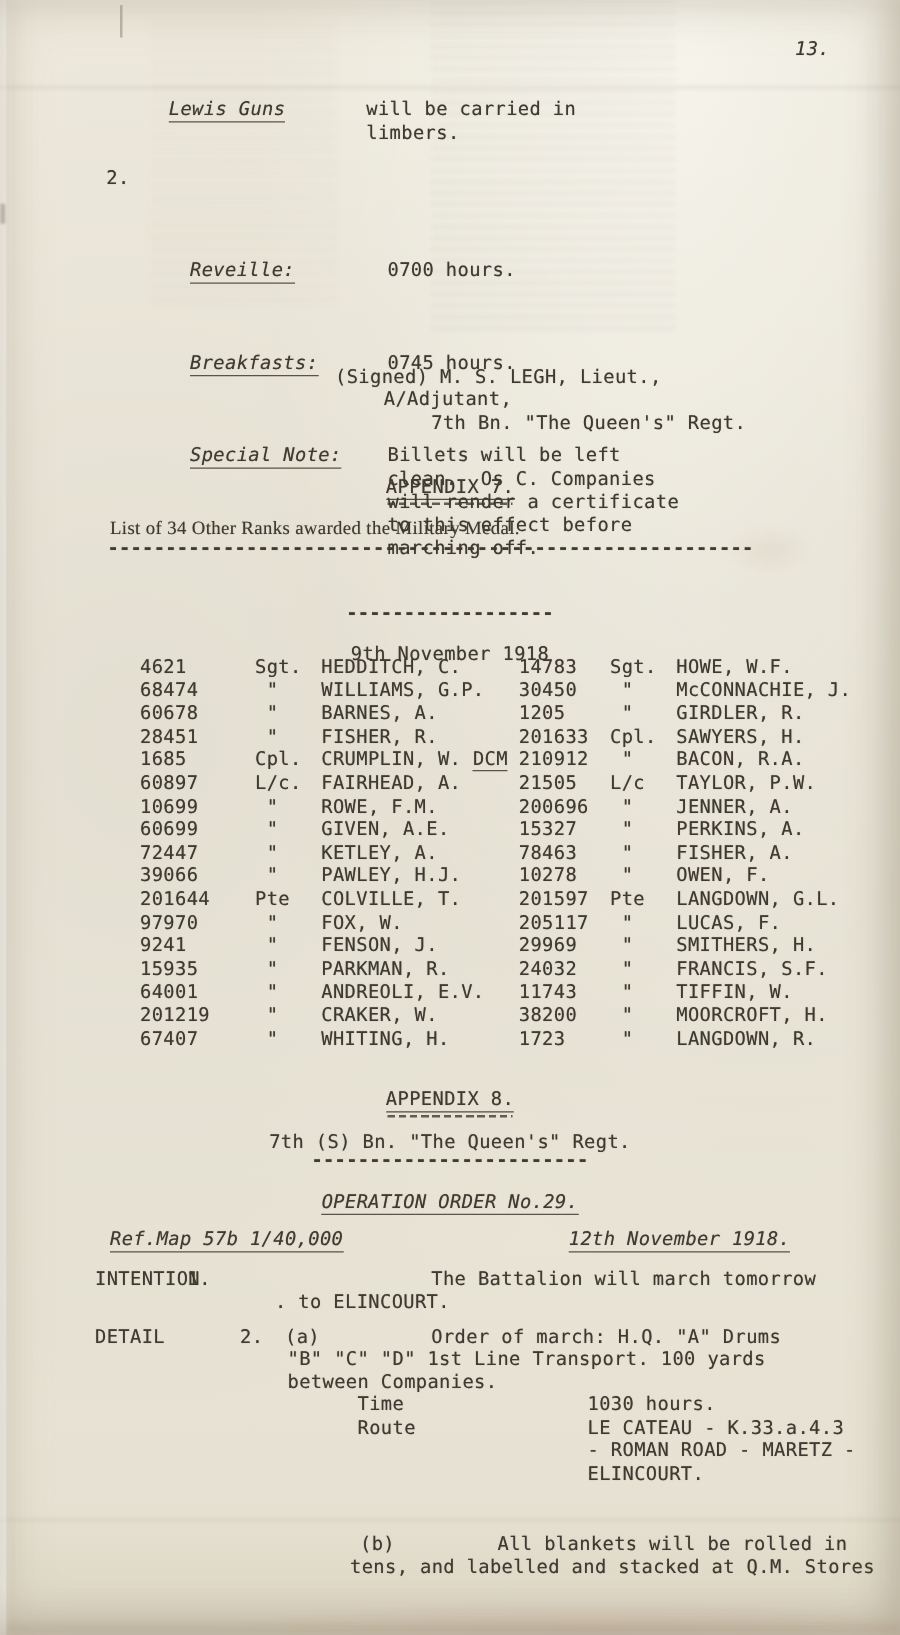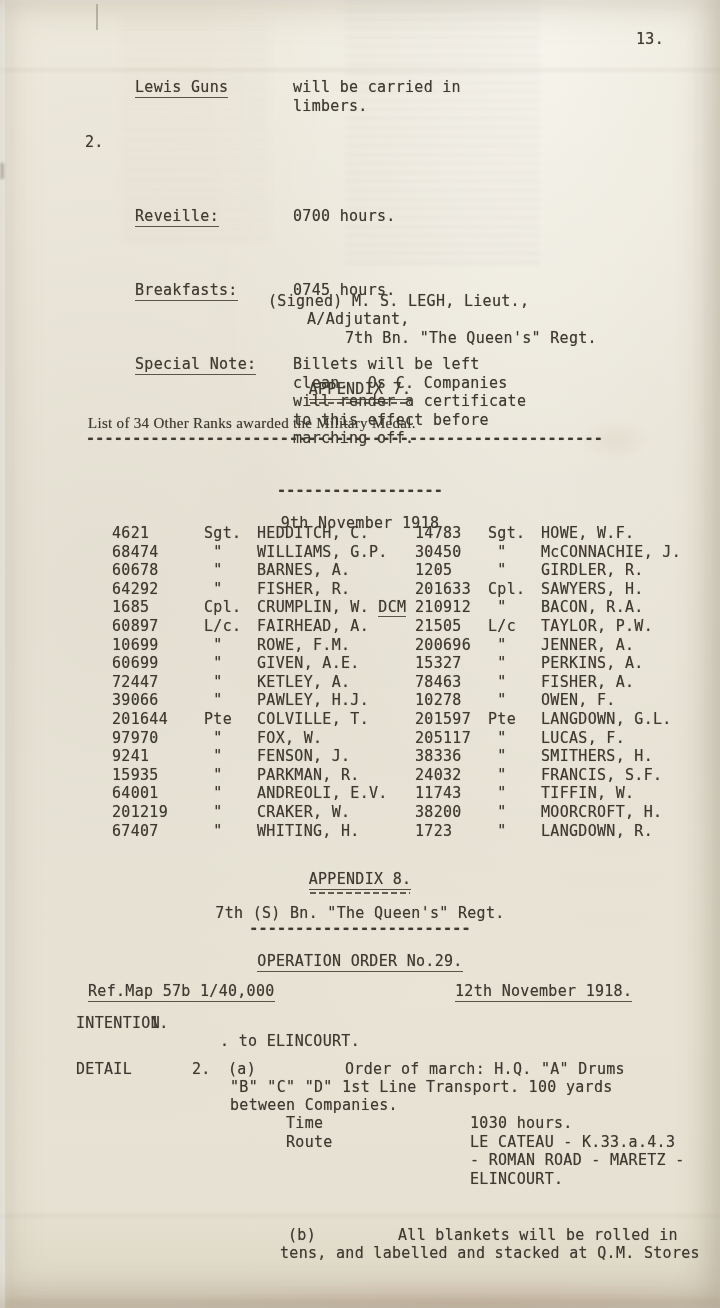--- a/index.html
+++ b/index.html
@@ -24,30 +24,30 @@
   }
   .page::after{
     content:"";position:absolute;inset:0;pointer-events:none;
     box-shadow:
       inset 0 0 45px rgba(150,140,118,.22),
       inset -14px 0 28px rgba(140,130,108,.18),
       inset 0 -16px 26px rgba(150,133,110,.22),
       inset 4px 0 8px rgba(255,255,252,.5);
   }
   .abs{position:absolute;white-space:pre-wrap;}
-  .u{border-bottom:1.6px solid rgba(64,58,47,.85);padding-bottom:1px;}
+  .u{border-bottom:1.6px solid rgba(64,58,47,.85);padding-bottom:1px;font-style:italic;}
   .u2{border-bottom:1.6px solid rgba(64,58,47,.9);padding-bottom:1px;position:relative;}
   .u2::after{
     content:"";position:absolute;left:1px;right:1px;bottom:-5px;height:2px;
     background:repeating-linear-gradient(90deg, rgba(64,58,47,.8) 0 6px, transparent 6px 9px);
   }
   .center{left:0;width:720px;text-align:center;}
   .rule{font-weight:bold;letter-spacing:.2px;white-space:pre;}
   .kvrow{display:flex;align-items:flex-start;}
-  .lblcol{flex:0 0 158px;}
+  .lblcol{flex:0 0 158px;margin-left:17px;}
   .valcol{white-space:pre-wrap;}
   .mtable{position:absolute;left:80px;top:524px;width:620px;margin-left:32px;}
   .mrow{display:grid;grid-template-columns:92px 53px 158px 73px 53px 1fr;height:18.6px;}
   .mrow span{white-space:pre;overflow:visible;}
   .dcm{border-bottom:1.6px solid rgba(64,58,47,.85);}
   .kvblock{position:absolute;left:286px;top:1114px;width:420px;}
   .kvk{flex:0 0 184px;white-space:pre;}
   
   .ghost-bleed{
     position:absolute;left:345px;top:0;width:195px;height:265px;pointer-events:none;
@@ -76,21 +76,21 @@
 
   <div class="ghost-bleed"></div>
   <div class="ghost-bleed2"></div>
   <div class="edge-light"></div>
   <div class="edge-notch"></div>
   <div class="tick-mark"></div>
   <div class="crease1"></div>
   <div class="crease2"></div>
   <div class="stain"></div>
 
-  <div class="abs" style="left:636px;top:30px;">13.</div>
+  <div class="abs" style="left:636px;top:30px;font-style:italic;">13.</div>
 
   <div class="abs" style="left:135px;top:78px;"><span class="u">Lewis Guns</span></div>
   <div class="abs" style="left:293px;top:78px;">will be carried in
 limbers.</div>
 
   <div class="abs" style="left:85px;top:133px;">2.</div>
   <div class="abs" style="left:135px;top:133px;width:480px;">
     
   
       <div class="kvrow">
@@ -146,21 +146,21 @@
       <div class="mrow">
         <span>60678</span>
         <span> "</span>
         <span><span>BARNES, A.</span><span class="dcm"></span></span>
         <span>1205</span>
         <span> "</span>
         <span>GIRDLER, R.</span>
       </div>
 
       <div class="mrow">
-        <span>64292</span>
+        <span>28451</span>
         <span> "</span>
         <span><span>FISHER, R.</span><span class="dcm"></span></span>
         <span>201633</span>
         <span>Cpl.</span>
         <span>SAWYERS, H.</span>
       </div>
 
       <div class="mrow">
         <span>1685</span>
         <span>Cpl.</span>
@@ -230,21 +230,21 @@
         <span><span>FOX, W.</span><span class="dcm"></span></span>
         <span>205117</span>
         <span> "</span>
         <span>LUCAS, F.</span>
       </div>
 
       <div class="mrow">
         <span>9241</span>
         <span> "</span>
         <span><span>FENSON, J.</span><span class="dcm"></span></span>
-        <span>38336</span>
+        <span>29969</span>
         <span> "</span>
         <span>SMITHERS, H.</span>
       </div>
 
       <div class="mrow">
         <span>15935</span>
         <span> "</span>
         <span><span>PARKMAN, R.</span><span class="dcm"></span></span>
         <span>24032</span>
         <span> "</span>
@@ -282,20 +282,21 @@
   <div class="abs center" style="top:870px;"><span class="u2">APPENDIX 8.</span></div>
   <div class="abs center" style="top:904px;">7th (S) Bn. "The Queen's" Regt.</div>
   <div class="abs center rule" style="top:919px;">------------------------</div>
   <div class="abs center" style="top:952px;"><span class="u">OPERATION ORDER No.29.</span></div>
 
   <div class="abs" style="left:88px;top:982px;"><span class="u">Ref.Map 57b 1/40,000</span></div>
   <div class="abs" style="left:455px;top:982px;"><span class="u">12th November 1918.</span></div>
 
   <div class="abs" style="left:76px;top:1014px;">INTENTION</div>
   <div class="abs" style="left:150px;top:1014px;">1.</div>
+  <div class="abs" style="left:345px;top:1014px;">The Battalion will march tomorrow</div>
   <div class="abs" style="left:220px;top:1032px;">. to ELINCOURT.</div>
 
   <div class="abs" style="left:76px;top:1060px;">DETAIL</div>
   <div class="abs" style="left:192px;top:1060px;">2.</div>
   <div class="abs" style="left:228px;top:1060px;">(a)</div>
   <div class="abs" style="left:345px;top:1060px;">Order of march: H.Q. "A" Drums</div>
   <div class="abs" style="left:230px;top:1078px;">"B" "C" "D" 1st Line Transport. 100 yards</div>
   <div class="abs" style="left:230px;top:1096px;">between Companies.</div>
 
   <div class="kvblock">

